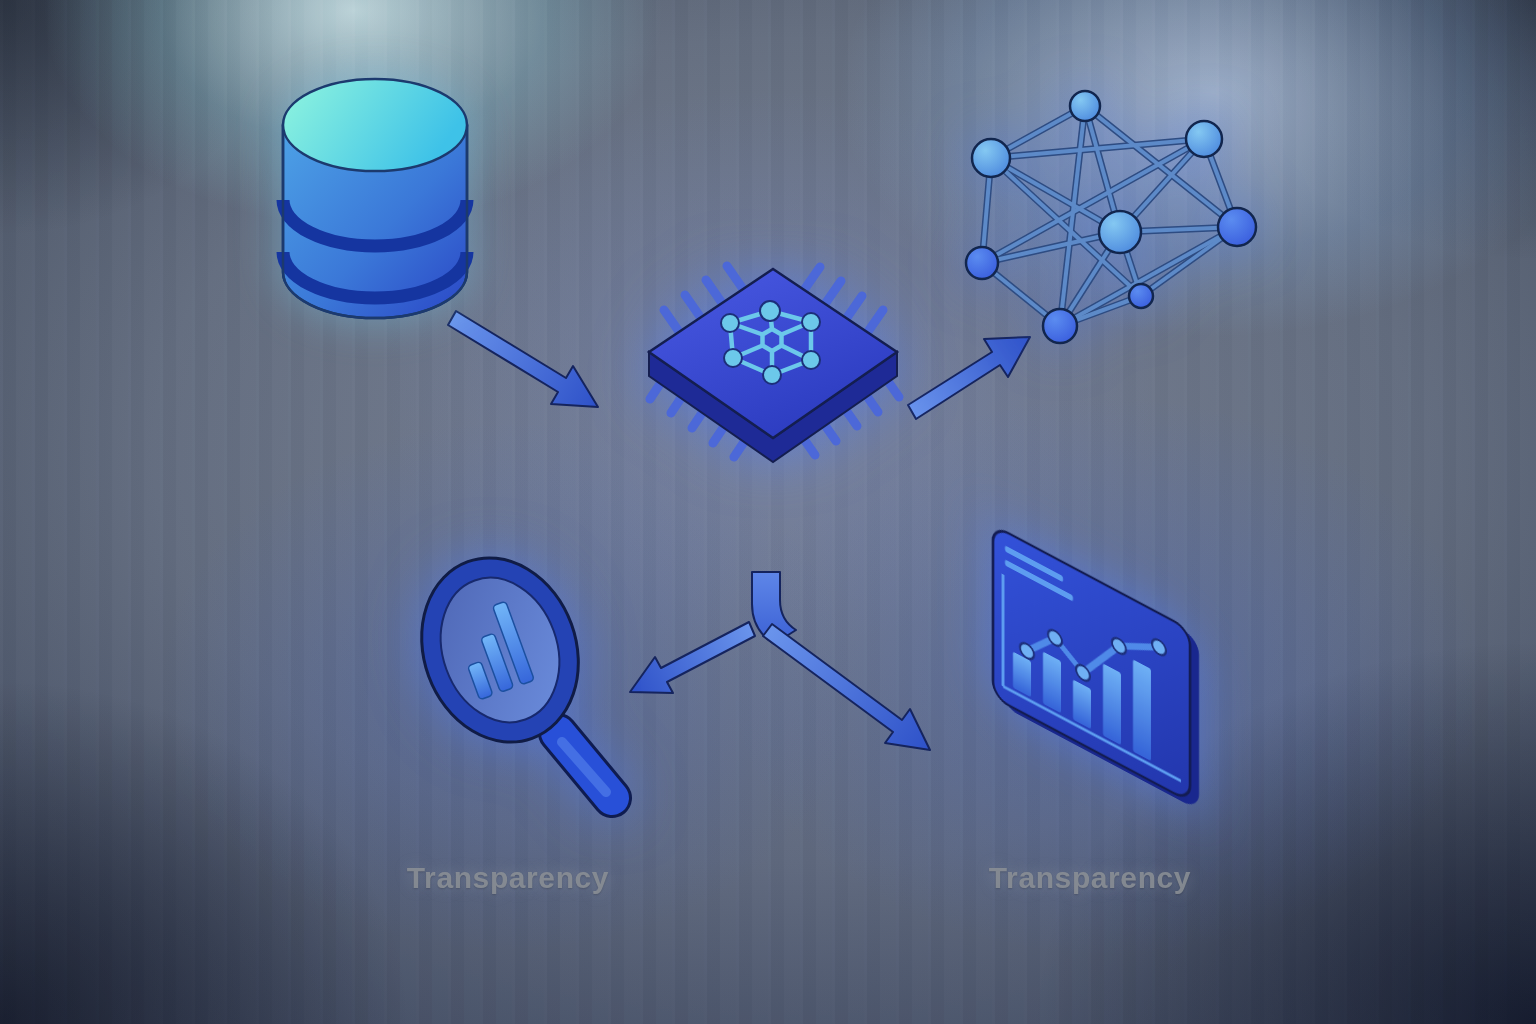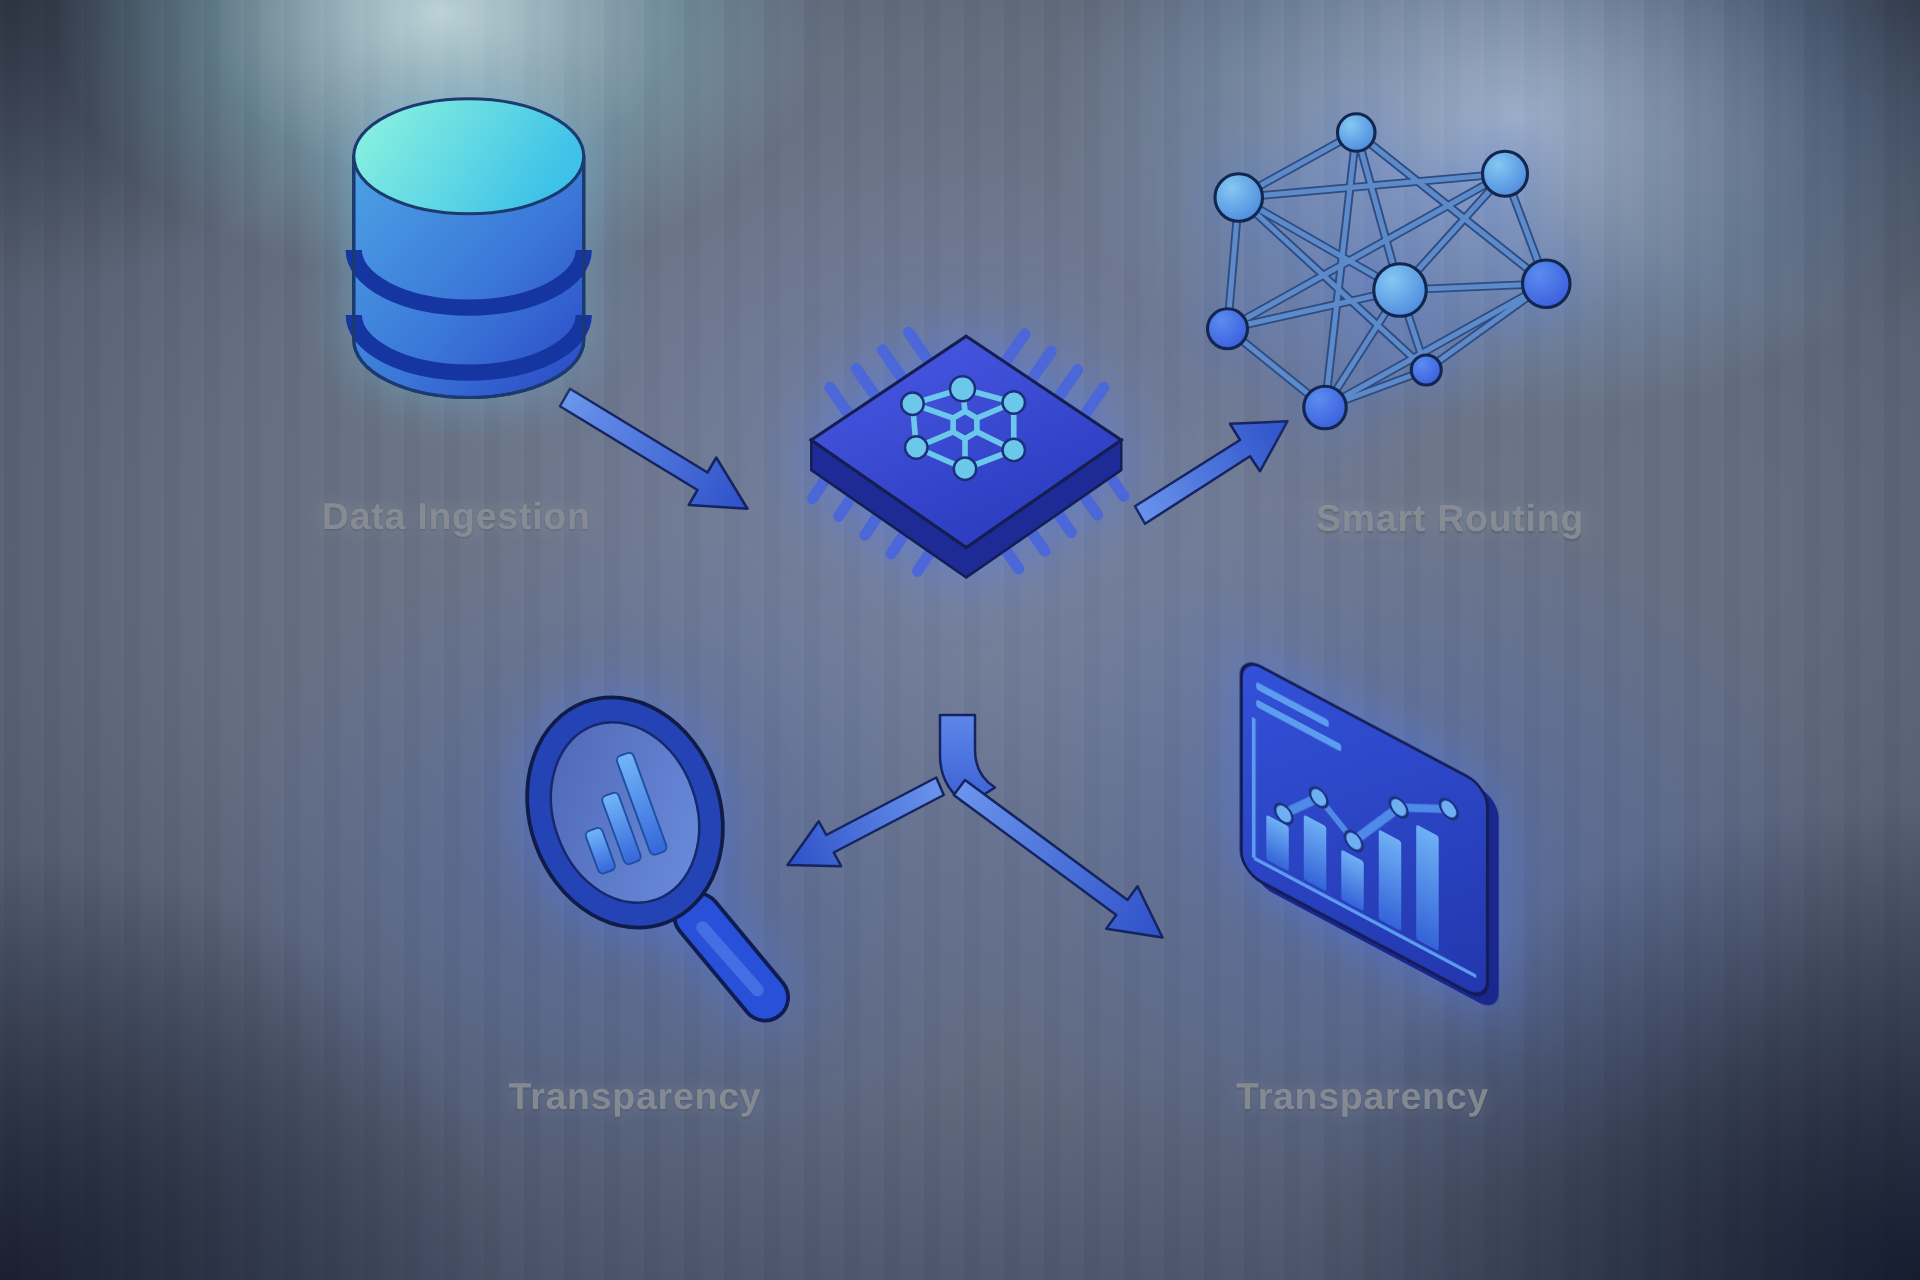--- a/index.html
+++ b/index.html
@@ -252,19 +252,17 @@
       <g fill="#6fb0f4" stroke="#1c2f7a" stroke-width="2">
         <circle cx="34" cy="108" r="7"></circle>
           <circle cx="62" cy="80" r="7"></circle>
         <circle cx="90" cy="100" r="7"></circle>
           <circle cx="126" cy="54" r="7"></circle>
         <circle cx="166" cy="34" r="7"></circle>
       </g>
     </g>
   </svg>
 
-  <div class="node-label" style="left:365px;top:394px;">Data Ingestion</div>
-  <div class="node-label" style="left:1160px;top:396px;">Smart Routing</div>
   <div class="node-label" style="left:508px;top:858px;">Transparency</div>
   <div class="node-label" style="left:1090px;top:858px;">
     <div>Transparency</div>
   </div>
 </div>
 
 </body></html>

